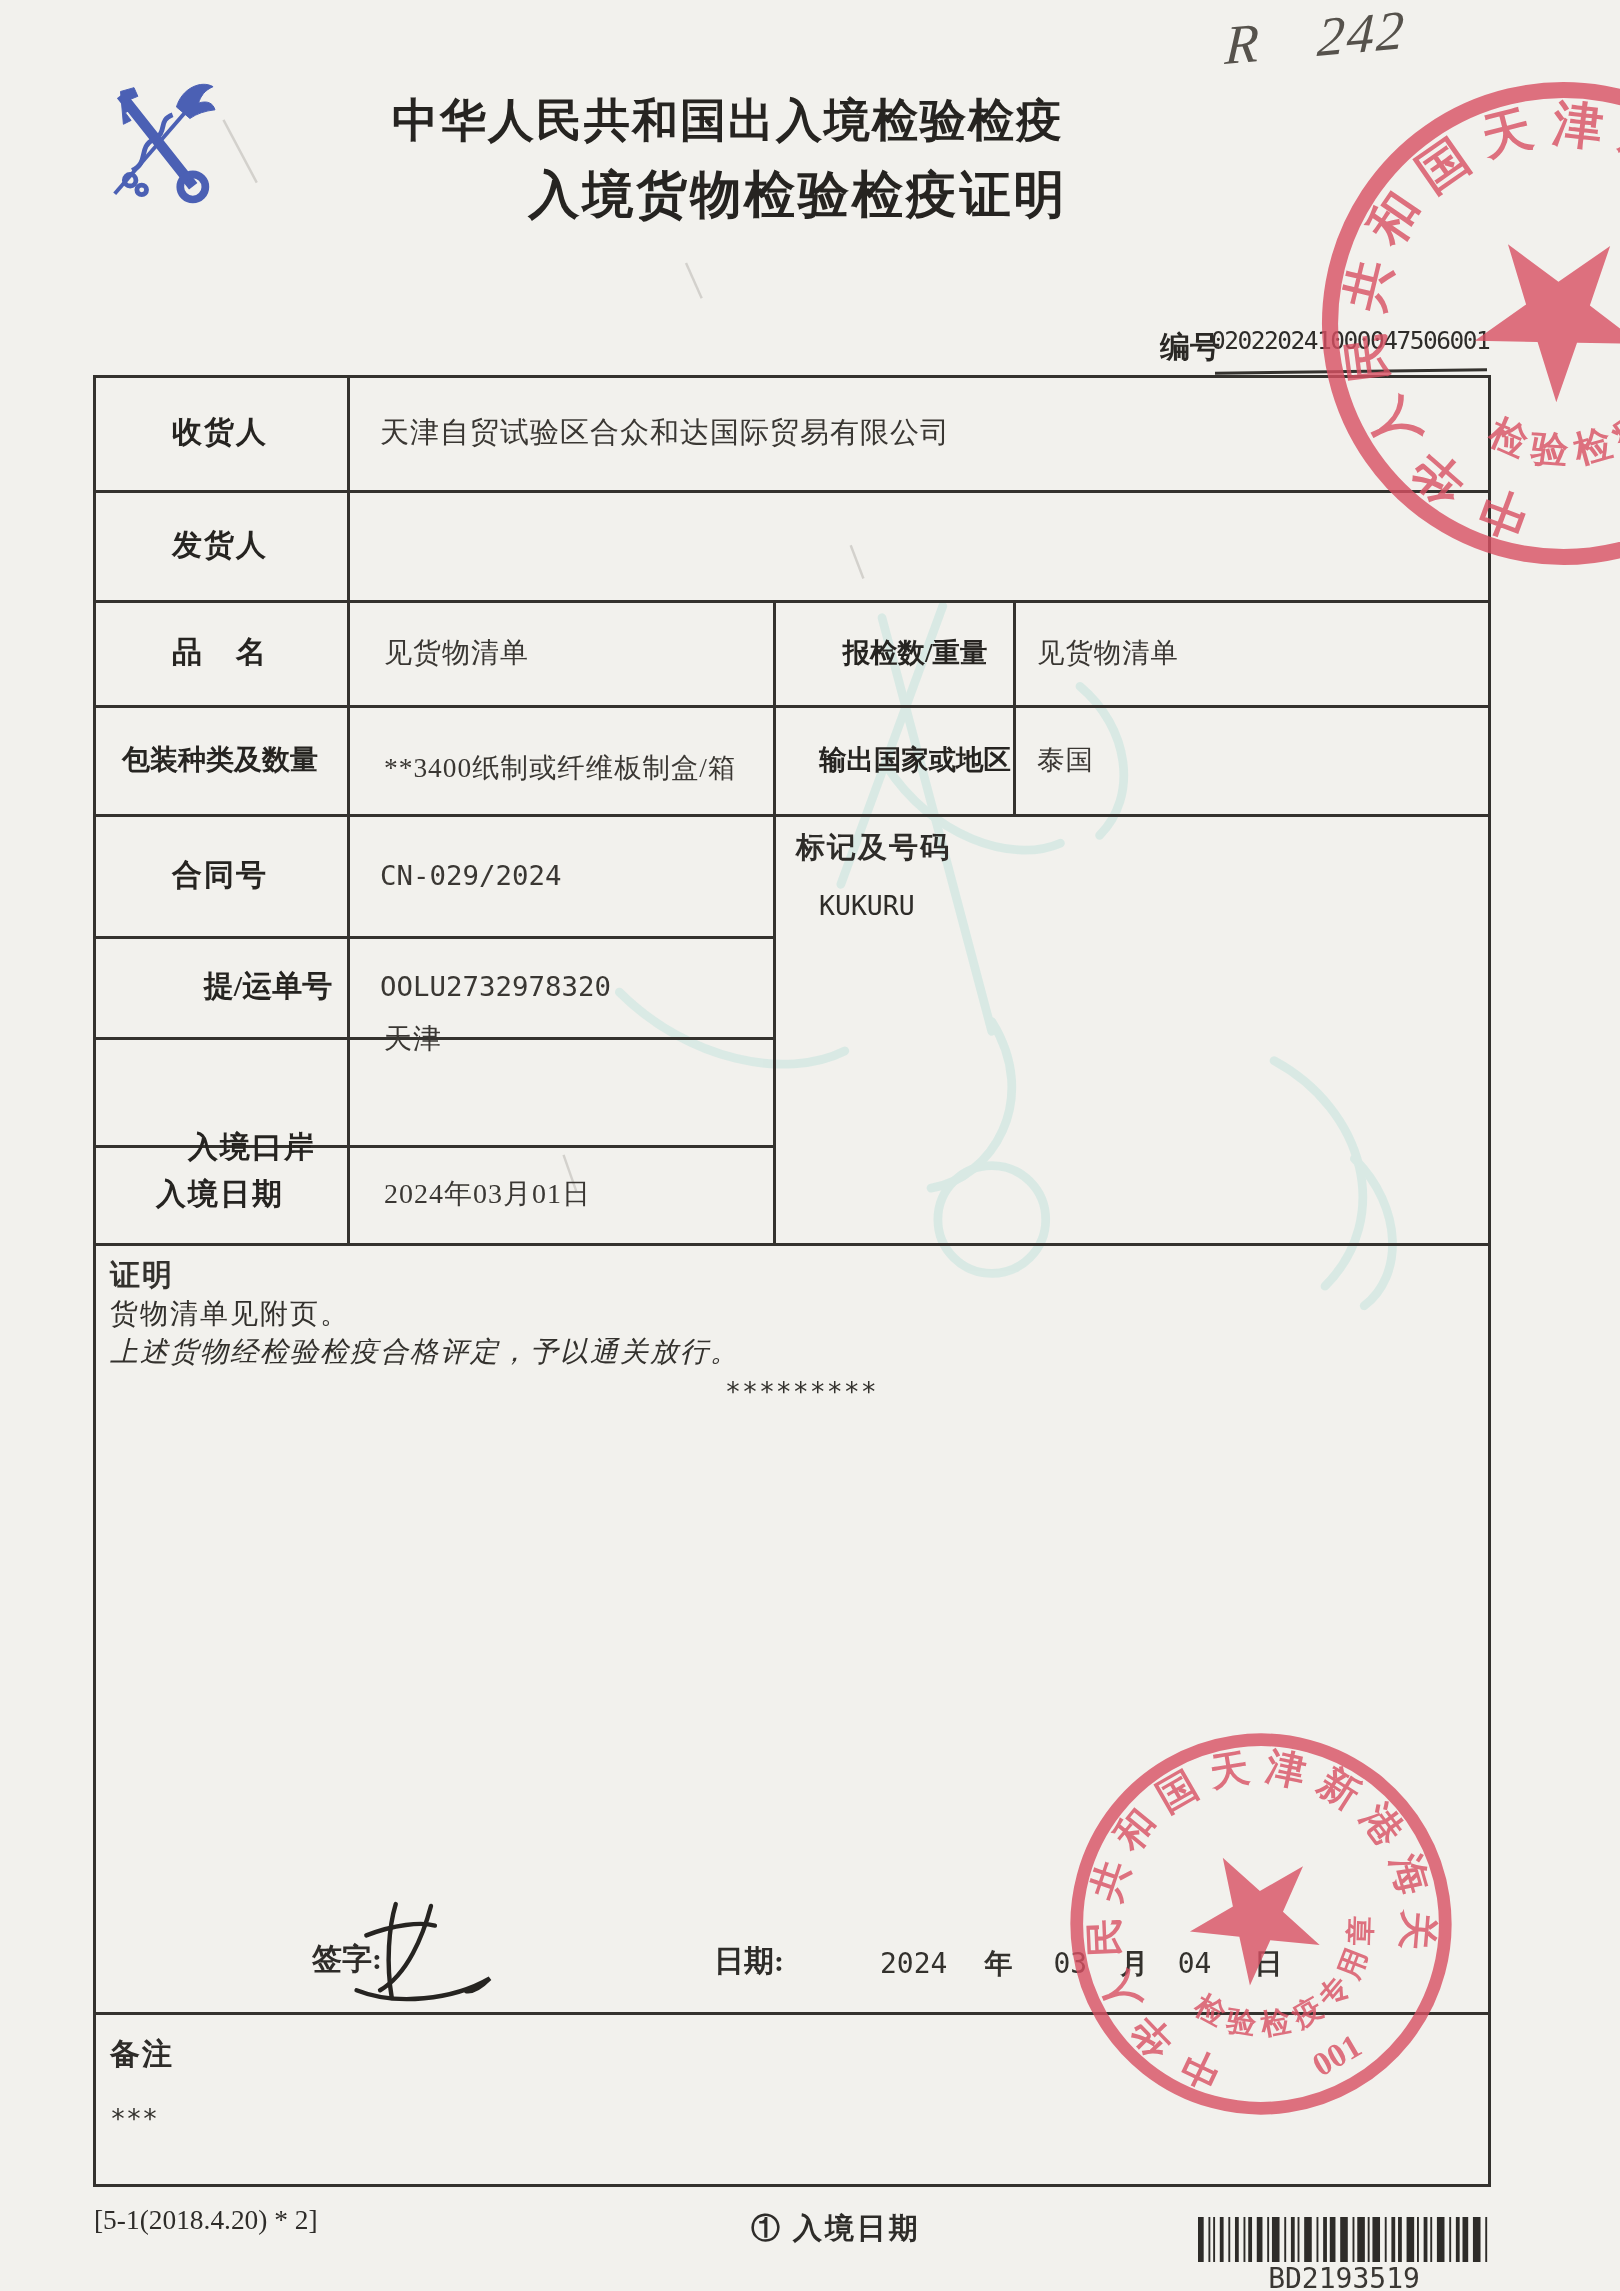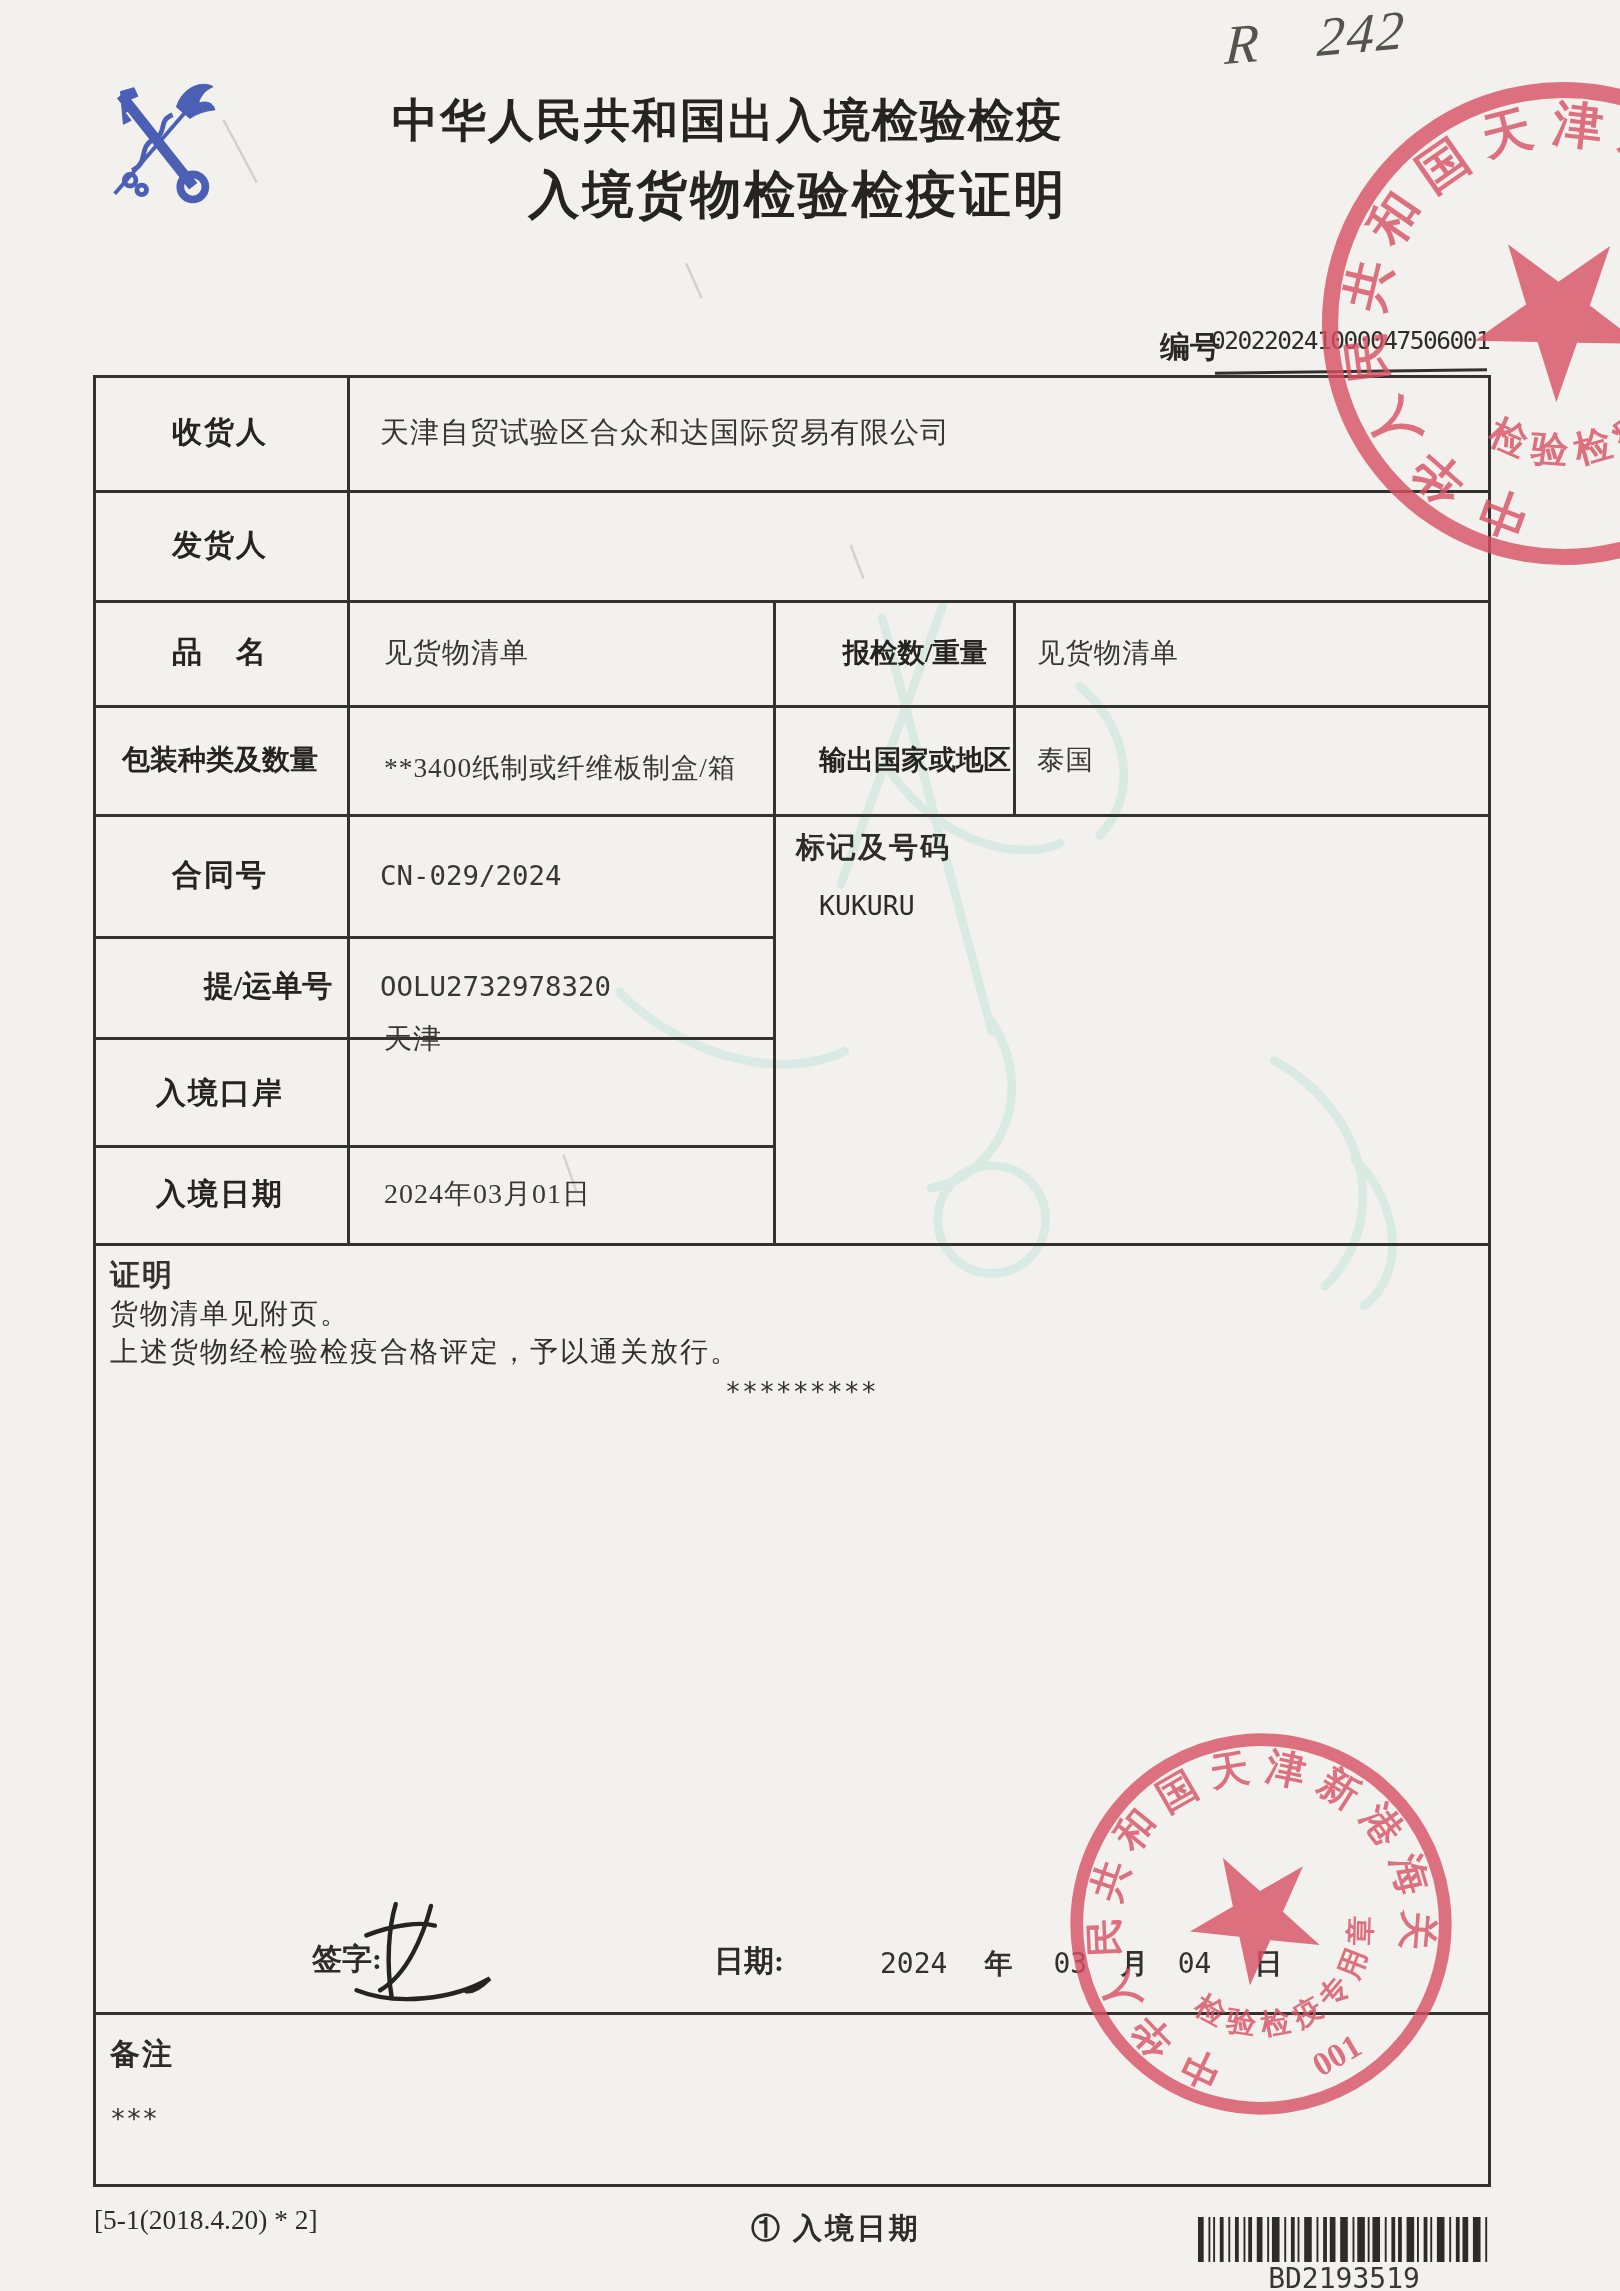--- a/index.html
+++ b/index.html
@@ -103,42 +103,42 @@
 <div class="vl" style="left:347px;top:375px;height:870px;z-index:2;"></div>
 <div class="vl" style="left:773px;top:600px;height:646px;z-index:2;"></div>
 <div class="vl" style="left:1013px;top:600px;height:217px;z-index:2;"></div>
 
 <div class="lbl" style="top:375px;height:115px;z-index:2;">收货人</div>
 <div class="lbl" style="top:490px;height:110px;z-index:2;">发货人</div>
 <div class="lbl" style="top:600px;height:105px;z-index:2;">品　名</div>
 <div class="lbl" style="top:705px;height:109px;font-size:28px;letter-spacing:0;z-index:2;">包装种类及数量</div>
 <div class="lbl" style="top:814px;height:123px;z-index:2;">合同号</div>
 <div class="lbl" style="top:936px;height:101px;letter-spacing:0;z-index:2;margin-left:48px;">提/运单号</div>
-<div class="lbl" style="top:1037px;height:112px;z-index:2;">入境口岸</div>
+<div class="lbl" style="top:1091px;height:112px;z-index:2;padding-left:32px;">入境口岸</div>
 <div class="lbl" style="top:1145px;height:98px;z-index:2;">入境日期</div>
 <div class="lbl2" style="top:600px;height:105px;z-index:2;">报检数/重量</div>
 <div class="lbl2" style="top:705px;height:109px;z-index:2;">输出国家或地区</div>
 
 <div class="val" style="left:380px;top:375px;height:115px;font-size:29px;z-index:2;">天津自贸试验区合众和达国际贸易有限公司</div>
 <div class="val" style="left:380px;top:490px;height:110px;z-index:2;"></div>
 <div class="val" style="left:384px;top:600px;height:105px;z-index:2;">见货物清单</div>
 <div class="val" style="left:1037px;top:600px;height:105px;font-size:27.4px;z-index:2;">见货物清单</div>
 <div class="val" style="left:384px;top:705px;height:109px;font-size:27.4px;z-index:2;margin-top:8px;">**3400纸制或纤维板制盒/箱</div>
 <div class="val" style="left:1037px;top:705px;height:109px;font-size:27.4px;z-index:2;">泰国</div>
 <div class="val mono" style="left:380px;top:814px;height:123px;font-size:27.4px;letter-spacing:0;z-index:2;">CN-029/2024</div>
 <div class="val mono" style="left:380px;top:936px;height:101px;font-size:27.4px;letter-spacing:0;z-index:2;">OOLU2732978320</div>
 <div class="val" style="left:384px;top:985px;height:108px;z-index:2;">天津</div>
 <div class="val" style="left:384px;top:1145px;height:98px;z-index:2;">2024年03月01日</div>
 
 <div class="abs" style="left:796px;top:828px;font-size:29px;font-weight:600;letter-spacing:2px;z-index:2;">标记及号码</div>
 <div class="abs mono" style="left:819px;top:890px;font-size:26.5px;z-index:2;">KUKURU</div>
 
 <div class="cert-t" style="top:1255px;font-size:30px;font-weight:600;z-index:2;">证明</div>
 <div class="cert-t" style="top:1295px;z-index:2;">货物清单见附页。</div>
-<div class="cert-t" style="top:1333px;z-index:2;">上述货物经检验检疫合格评定，予以通关放行。</div>
+<div class="cert-t" style="top:1333px;z-index:2;font-style:italic;">上述货物经检验检疫合格评定，予以通关放行。</div>
 <div class="abs mono" style="left:725px;top:1376px;font-size:26.5px;letter-spacing:1px;color:#33312d;z-index:2;">*********</div>
 
 <div class="abs" style="left:272px;top:1939px;font-size:30px;font-weight:600;z-index:2;margin-left:40px;">签字:</div>
 <svg class="abs" style="left:335px;top:1892px;width:191px;height:123px;z-index:3;" viewBox="0 0 195 125">
   <g fill="none" stroke="#262421" stroke-width="4.5" stroke-linecap="round">
     <path d="M62,12 C55,35 52,72 58,108"></path>
     <path d="M32,44 C60,33 88,30 102,34"></path>
     <path d="M98,14 C90,44 74,84 46,100"></path>
     <path d="M22,100 C62,116 120,110 158,88 C148,98 140,102 134,101"></path>
   </g>

